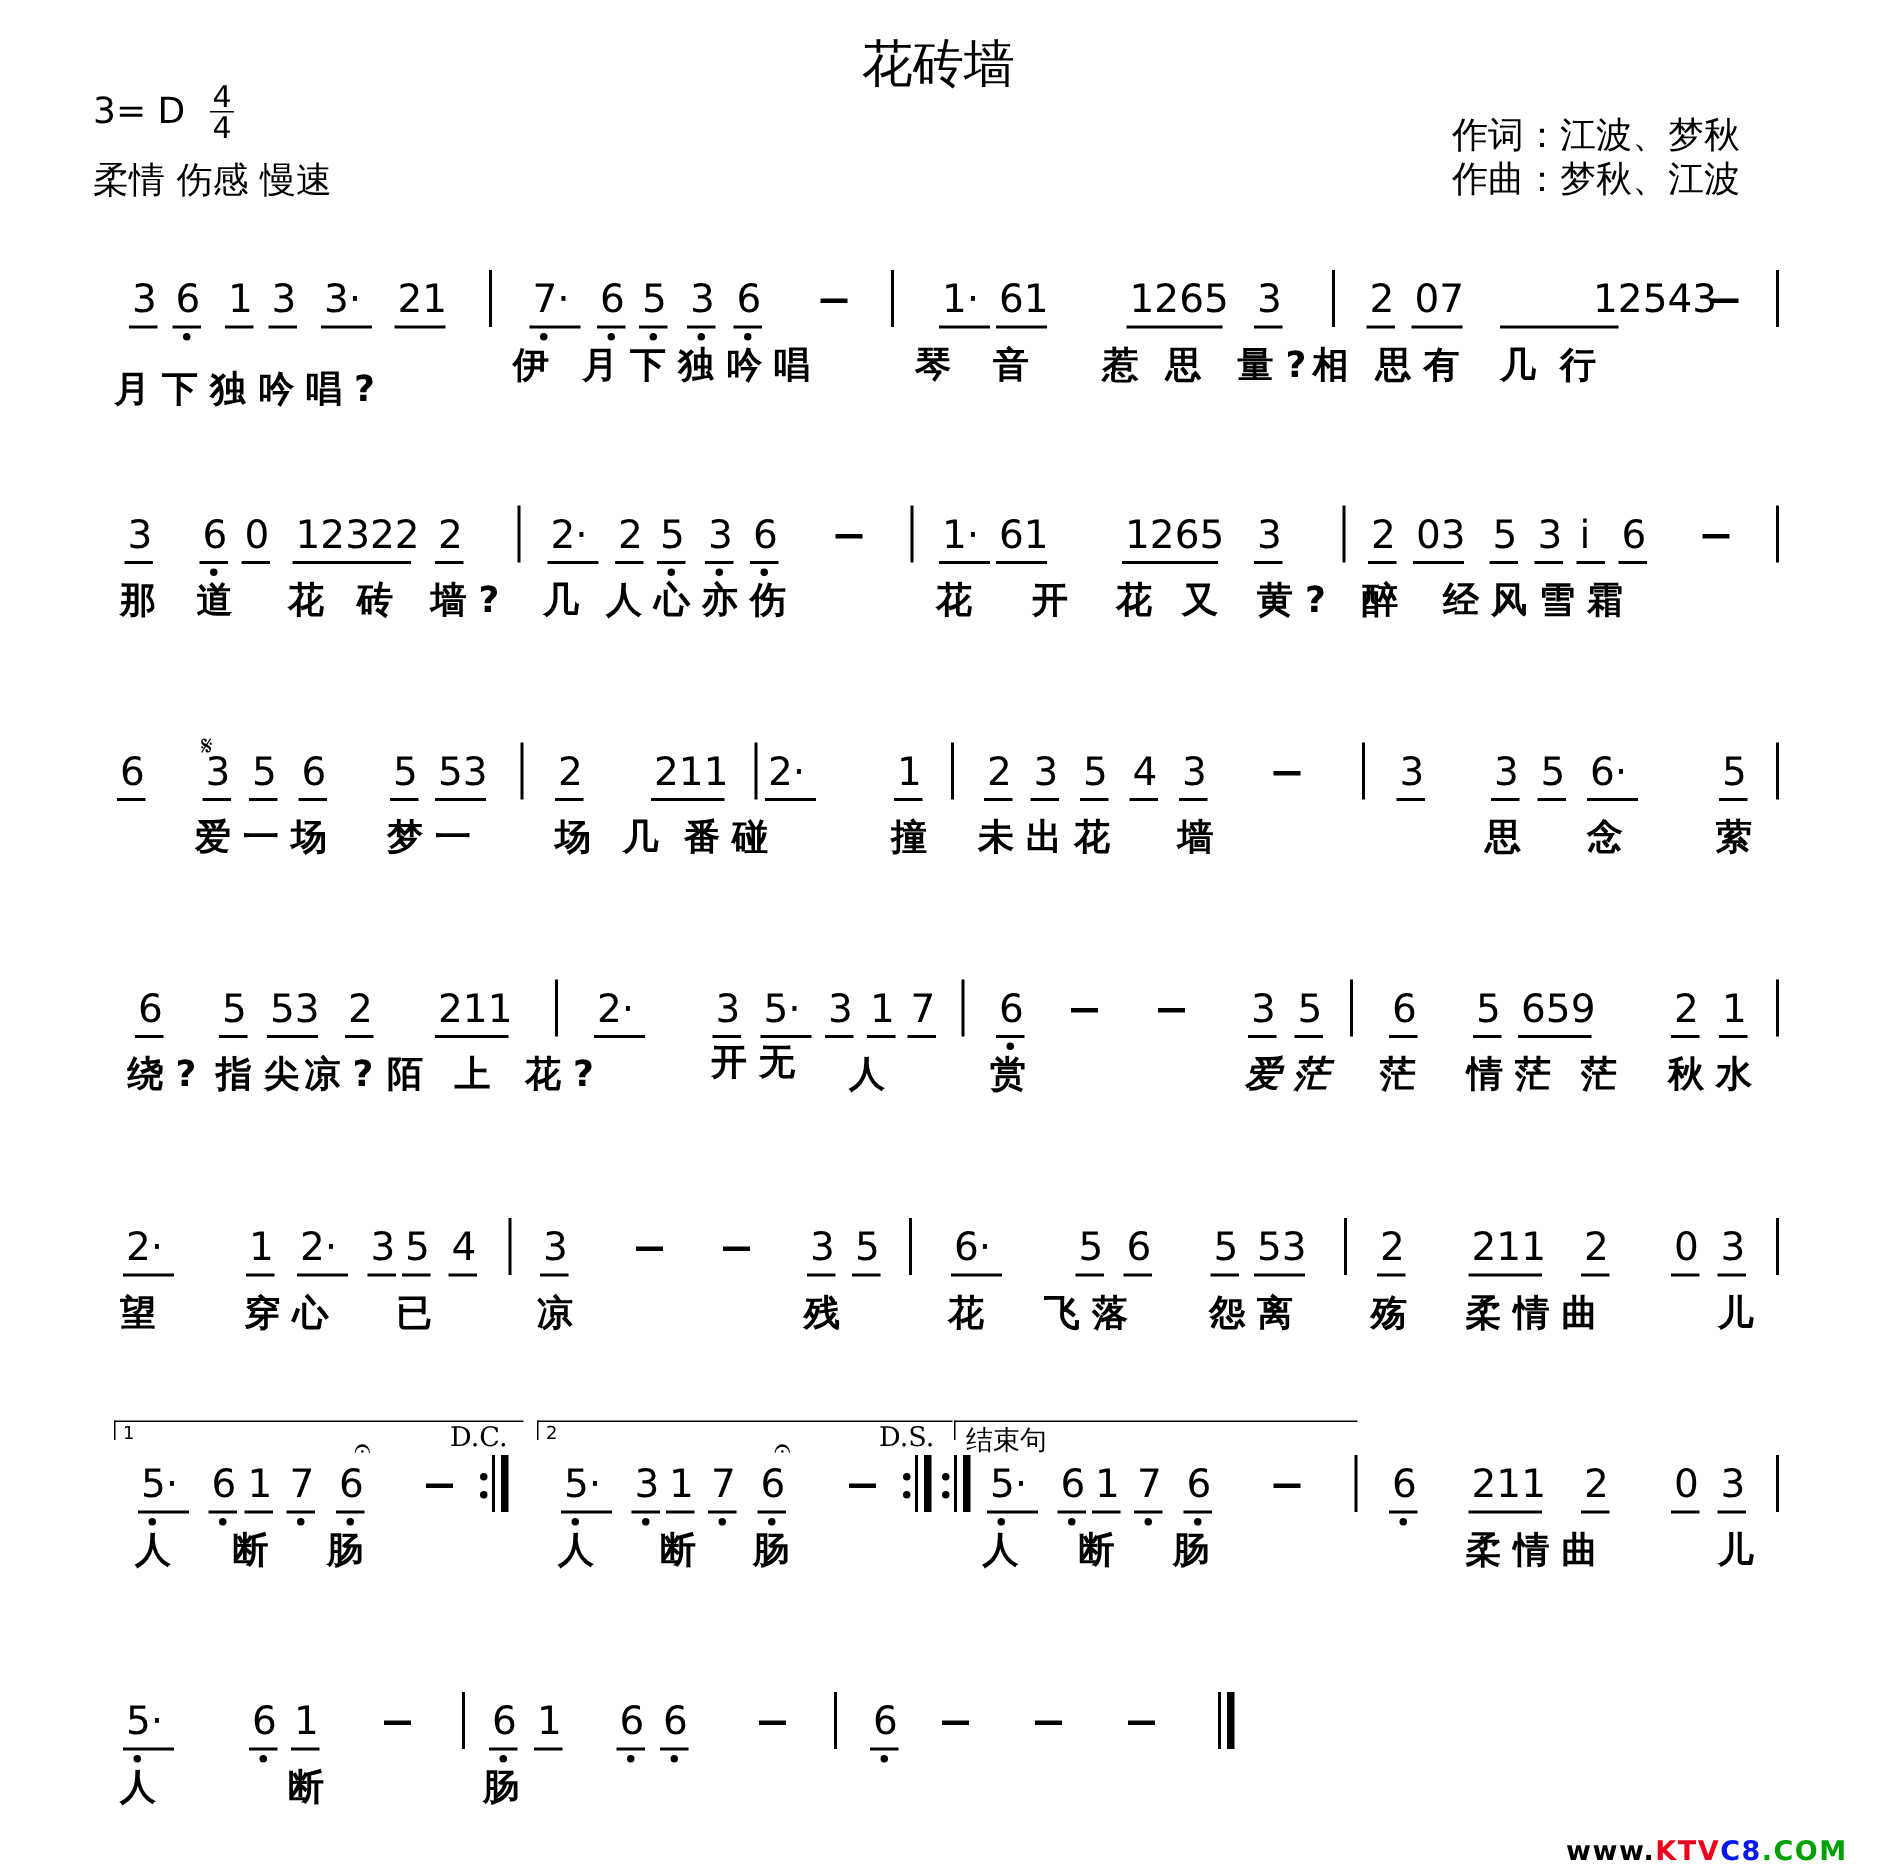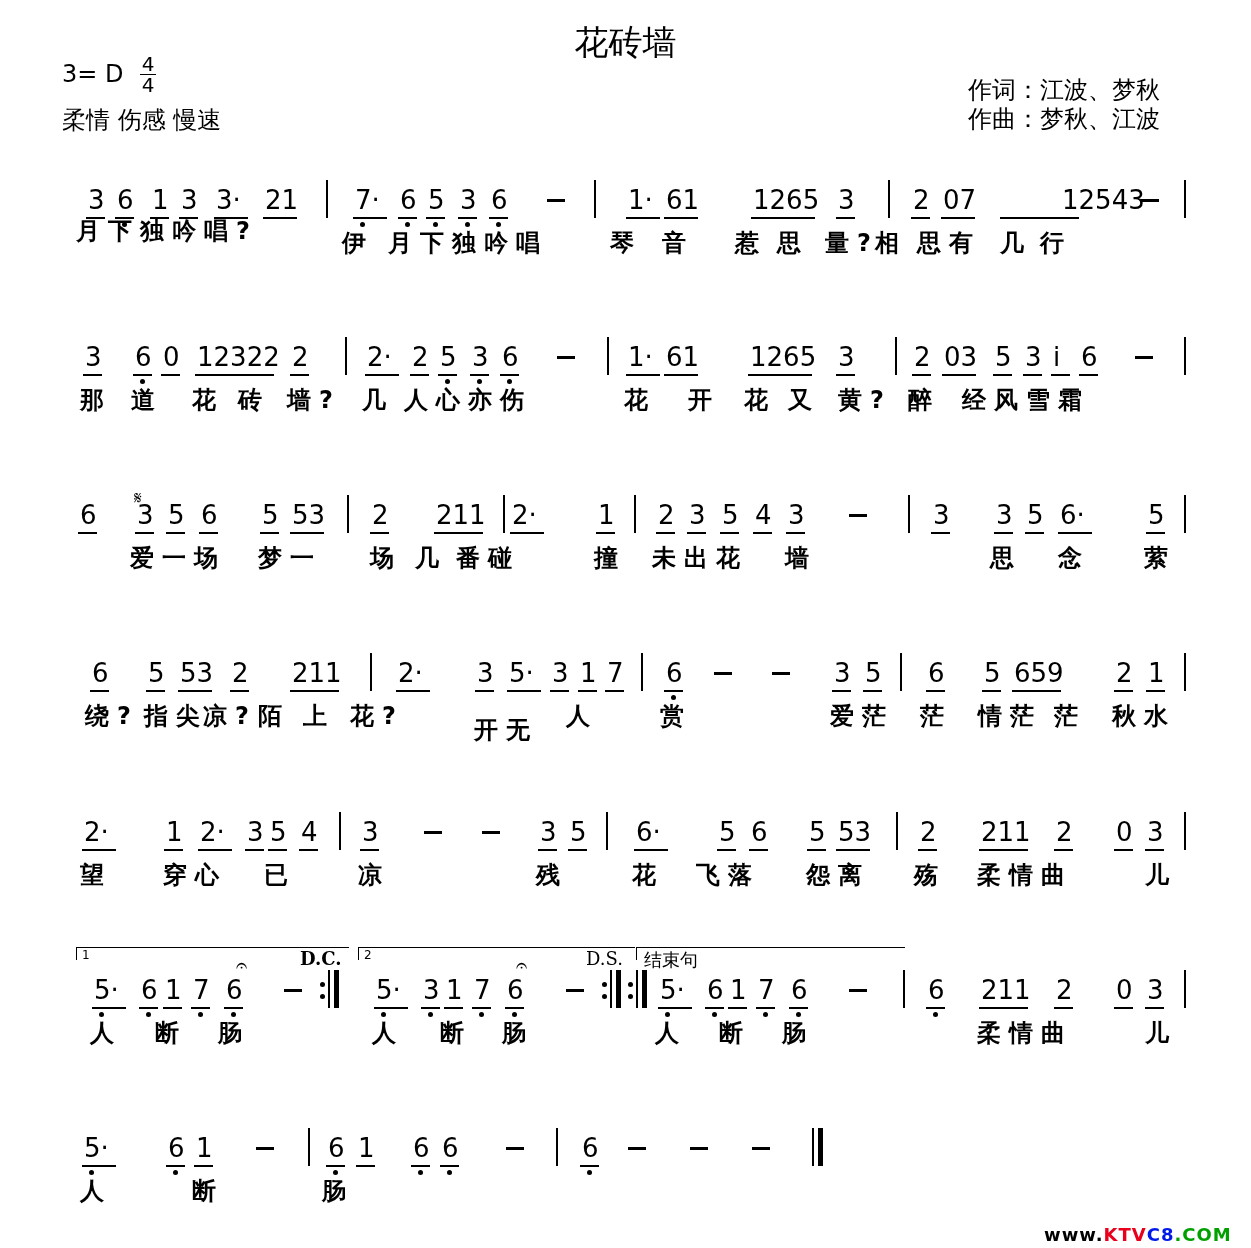--- a/index.html
+++ b/index.html
@@ -82,21 +82,21 @@
     <div class="tok" style="left: 943px; top: 185px;">07</div>
     <div class="ul" style="left: 941px; top: 217px; width: 34px;"></div>
     <div class="tok" style="left: 1062px; top: 185px;">12543</div>
     <div class="ul" style="left: 1000px; top: 217px; width: 79px;"></div>
     <div class="dash" style="left: 547px; top: 199px;"></div>
     <div class="dash" style="left: 1141px; top: 199px;"></div>
     <div class="bar" style="left: 326px; top: 180px;"></div>
     <div class="bar" style="left: 594px; top: 180px;"></div>
     <div class="bar" style="left: 888px; top: 180px;"></div>
     <div class="bar" style="left: 1184px; top: 180px;"></div>
-    <div class="lyr" style="left: 76px; top: 216px; letter-spacing: 8px;">月下独吟唱?</div>
+    <div class="lyr" style="left: 76px; top: 244px; letter-spacing: 8px;">月下独吟唱?</div>
     <div class="lyr" style="left: 342px; top: 228px; letter-spacing: 8px;">伊</div>
     <div class="lyr" style="left: 388px; top: 228px; letter-spacing: 8px;">月下独吟唱</div>
     <div class="lyr" style="left: 610px; top: 228px; letter-spacing: 8px;">琴</div>
     <div class="lyr" style="left: 662px; top: 228px; letter-spacing: 8px;">音</div>
     <div class="lyr" style="left: 735px; top: 228px; letter-spacing: 8px;">惹</div>
     <div class="lyr" style="left: 777px; top: 228px; letter-spacing: 8px;">思</div>
     <div class="lyr" style="left: 825px; top: 228px; letter-spacing: 8px;">量?</div>
     <div class="lyr" style="left: 875px; top: 228px; letter-spacing: 8px;">相</div>
     <div class="lyr" style="left: 917px; top: 228px; letter-spacing: 8px;">思有</div>
     <div class="lyr" style="left: 1000px; top: 228px; letter-spacing: 8px;">几</div>
@@ -267,24 +267,24 @@
     <div class="bar" style="left: 370px; top: 653px;"></div>
     <div class="bar" style="left: 641px; top: 653px;"></div>
     <div class="bar" style="left: 900px; top: 653px;"></div>
     <div class="bar" style="left: 1184px; top: 653px;"></div>
     <div class="lyr" style="left: 85px; top: 701px; letter-spacing: 8px;">绕?</div>
     <div class="lyr" style="left: 144px; top: 701px; letter-spacing: 8px;">指尖</div>
     <div class="lyr" style="left: 203px; top: 701px; letter-spacing: 8px;">凉?</div>
     <div class="lyr" style="left: 258px; top: 701px; letter-spacing: 8px;">陌</div>
     <div class="lyr" style="left: 303px; top: 701px; letter-spacing: 8px;">上</div>
     <div class="lyr" style="left: 350px; top: 701px; letter-spacing: 8px;">花?</div>
-    <div class="lyr" style="left: 474px; top: 715px; letter-spacing: 8px; font-family: Liberation Serif, serif;">开无</div>
+    <div class="lyr" style="left: 474px; top: 694px; letter-spacing: 8px; font-family: Liberation Serif, serif;">开无</div>
     <div class="lyr" style="left: 566px; top: 701px; letter-spacing: 8px;">人</div>
     <div class="lyr" style="left: 660px; top: 701px; letter-spacing: 8px;">赏</div>
-    <div class="lyr" style="left: 830px; top: 701px; letter-spacing: 8px;">爱茫</div>
+    <div class="lyr" style="left: 830px; top: 701px; letter-spacing: 8px; font-style: italic;">爱茫</div>
     <div class="lyr" style="left: 920px; top: 701px; letter-spacing: 8px;">茫</div>
     <div class="lyr" style="left: 978px; top: 701px; letter-spacing: 8px;">情茫</div>
     <div class="lyr" style="left: 1054px; top: 701px; letter-spacing: 8px;">茫</div>
     <div class="lyr" style="left: 1112px; top: 701px; letter-spacing: 8px;">秋水</div>
     <div class="tok" style="left: 84px; top: 817px;">2·</div>
     <div class="ul" style="left: 82px; top: 849px; width: 34px;"></div>
     <div class="tok" style="left: 166px; top: 817px;">1</div>
     <div class="ul" style="left: 164px; top: 849px; width: 19px;"></div>
     <div class="tok" style="left: 200px; top: 817px;">2·</div>
     <div class="ul" style="left: 198px; top: 849px; width: 34px;"></div>
@@ -402,21 +402,21 @@
     <div class="bar" style="left: 610px; top: 970px;"></div>
     <div class="final-bar" style="left: 616px; top: 970px;"></div>
     <div class="dot" style="left: 602px; top: 982px;"></div>
     <div class="dot" style="left: 602px; top: 994px;"></div>
     <div class="bar" style="left: 636px; top: 970px;"></div>
     <div class="final-bar" style="left: 642px; top: 970px;"></div>
     <div class="dot" style="left: 628px; top: 982px;"></div>
     <div class="dot" style="left: 628px; top: 994px;"></div>
     <div class="bracket" style="left: 76px; top: 947px; width: 272px;"></div>
     <div class="small" style="left: 82px; top: 948px;">1</div>
-    <div class="bracket-label" style="left: 300px; top: 948px; font-weight: bold;">D.C.</div>
+    <div class="bracket-label" style="left: 300px; top: 948px;">D.C.</div>
     <div class="bracket" style="left: 358px; top: 947px; width: 276px;"></div>
     <div class="small" style="left: 364px; top: 948px;">2</div>
     <div class="bracket-label" style="left: 586px; top: 948px;">D.S.</div>
     <div class="bracket" style="left: 636px; top: 947px; width: 268px;"></div>
     <div class="bracket-label" style="left: 644px; top: 948px;">结束句</div>
     <div class="tok" style="left: 236px; top: 950px; font-size: 20px;">𝄐</div>
     <div class="tok" style="left: 516px; top: 950px; font-size: 20px;">𝄐</div>
     <div class="lyr" style="left: 90px; top: 1018px; letter-spacing: 8px;">人</div>
     <div class="lyr" style="left: 155px; top: 1018px; letter-spacing: 8px;">断</div>
     <div class="lyr" style="left: 218px; top: 1018px; letter-spacing: 8px;">肠</div>

